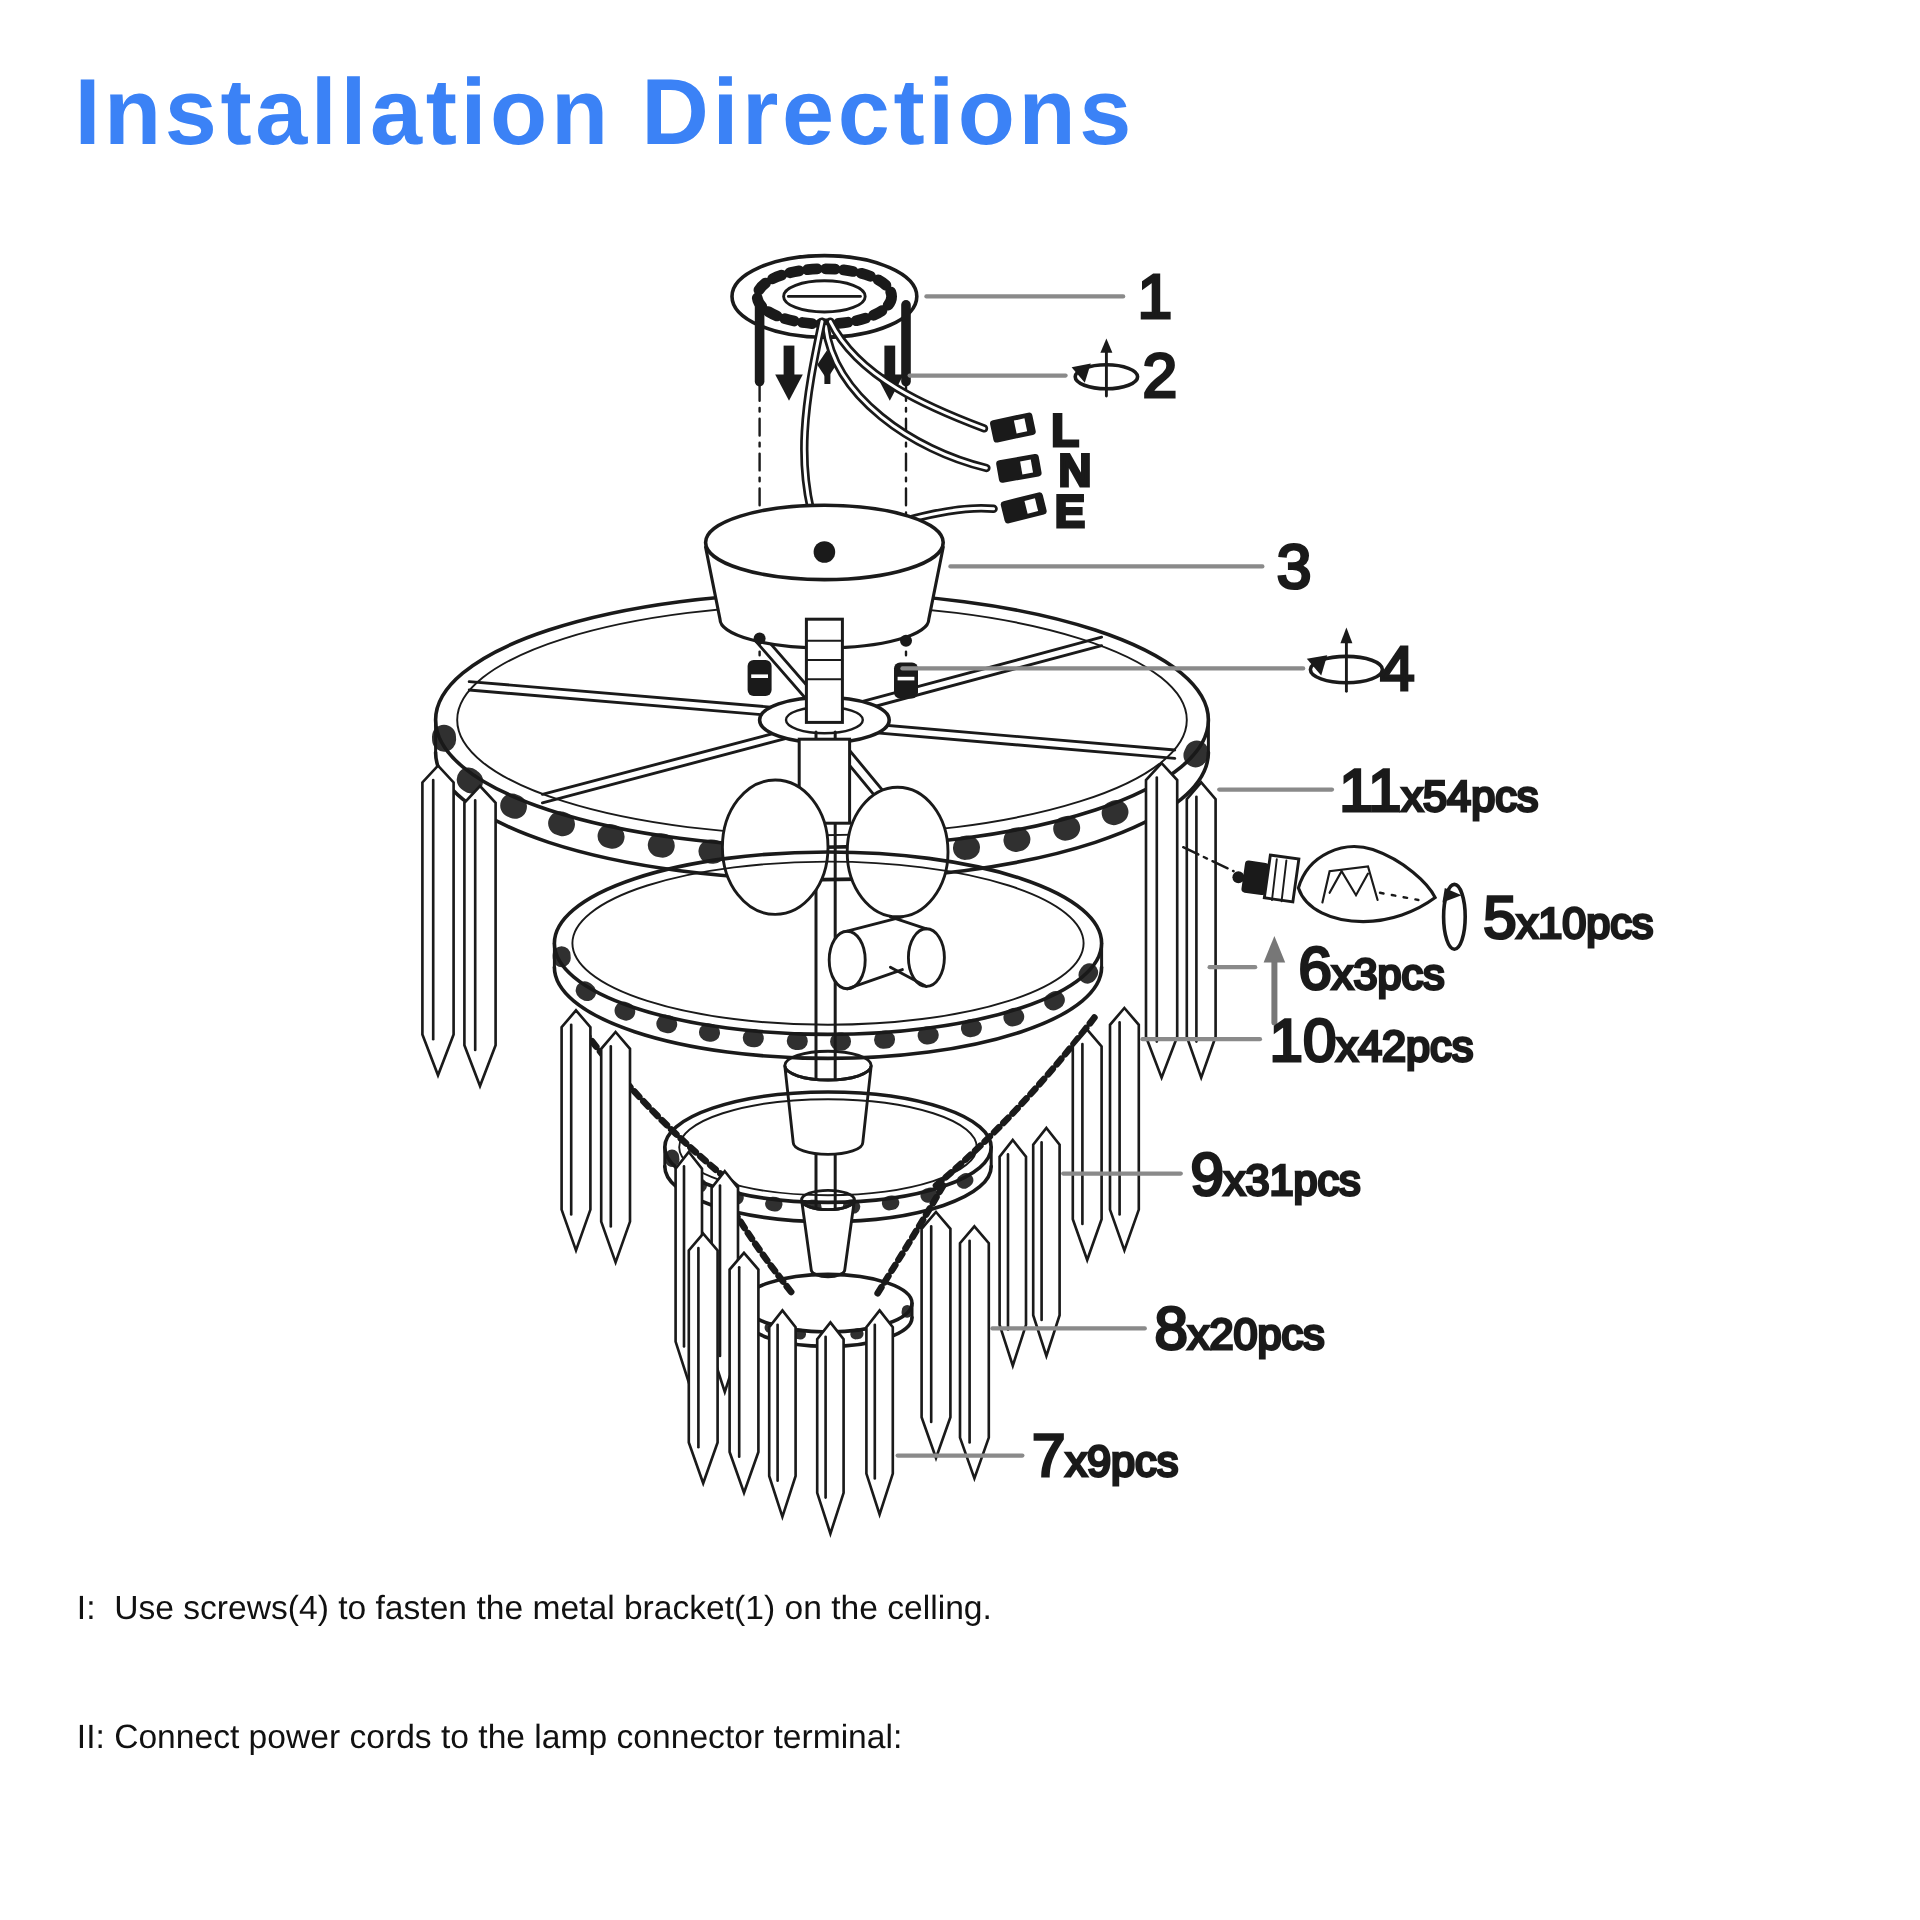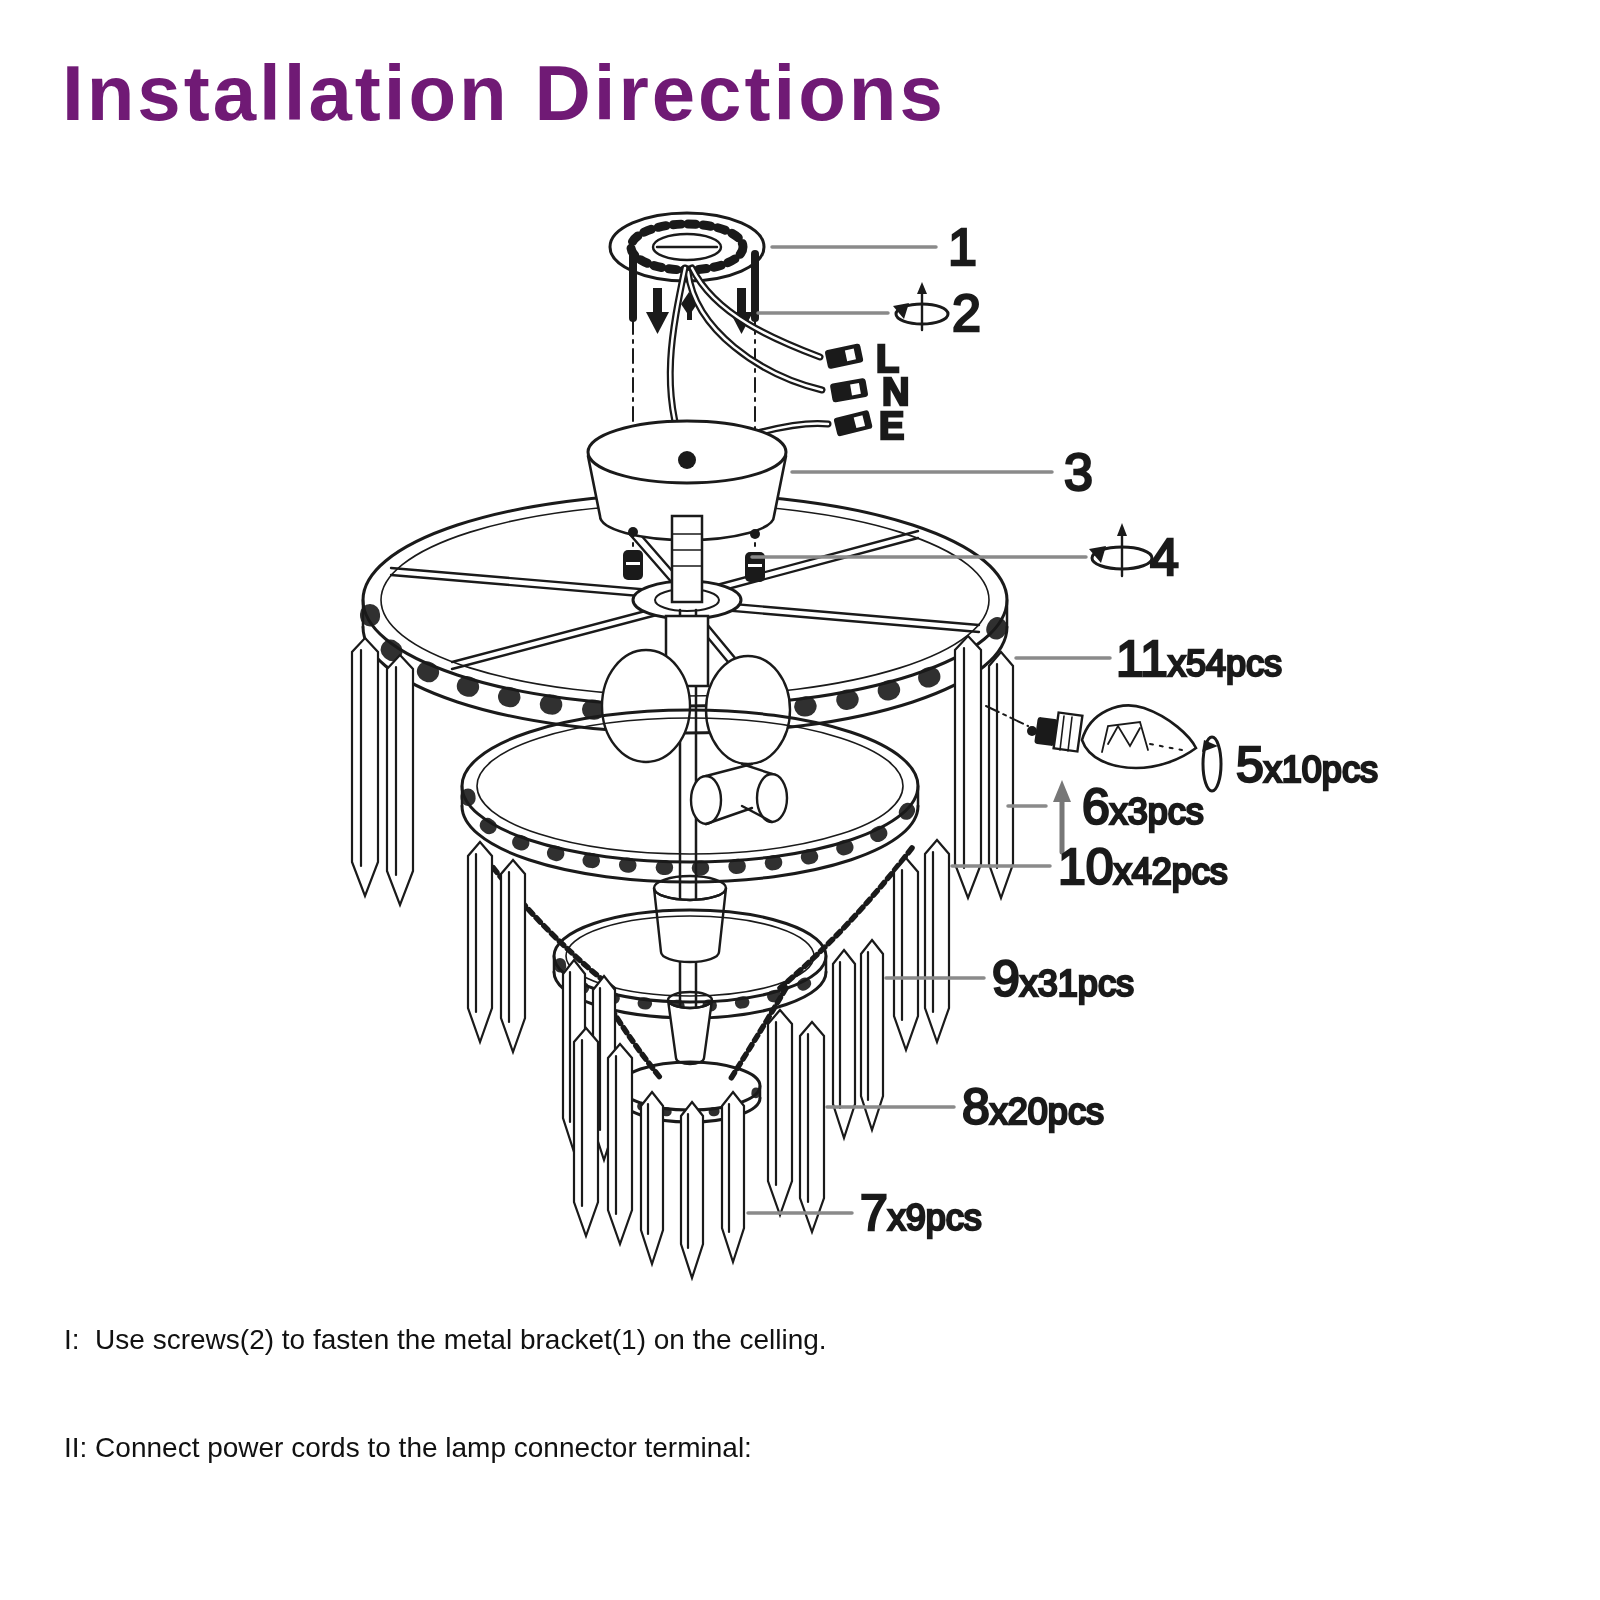--- a/index.html
+++ b/index.html
@@ -1,20 +1,20 @@
 <!DOCTYPE html>
 <html><head>
 <meta charset="utf-8">
 <style>
   html,body{margin:0;padding:0;background:#ffffff;}
   body{width:1600px;height:1600px;position:relative;font-family:"Liberation Sans",sans-serif;color:#111;overflow:hidden;}
   .page-title{
     position:absolute;left:62px;top:48px;
     font-size:78px;font-weight:bold;letter-spacing:3px;
-    color:#701a75;white-space:nowrap;
+    color:#3b82f6;white-space:nowrap;
   }
   .diagram-svg{position:absolute;left:0;top:0;}
   svg text{font-family:"Liberation Sans",sans-serif;fill:#1a1a1a;}
   .callout-num{font-size:52px;}
   .pcs-num{font-size:50px;}
   .pcs-suffix{font-size:36px;}
   .wire-letter{font-size:38px;font-weight:bold;}
   .instructions{
     position:absolute;left:64px;top:1250px;width:1500px;
     font-size:28px;line-height:36px;white-space:pre-wrap;
@@ -283,21 +283,21 @@
   <text x="1116" y="676"><tspan class="pcs-num">11</tspan><tspan class="pcs-suffix">x54pcs</tspan></text>
   <text x="1236" y="782"><tspan class="pcs-num">5</tspan><tspan class="pcs-suffix">x10pcs</tspan></text>
   <text x="1082" y="824"><tspan class="pcs-num">6</tspan><tspan class="pcs-suffix">x3pcs</tspan></text>
   <text x="1058" y="884"><tspan class="pcs-num">10</tspan><tspan class="pcs-suffix">x42pcs</tspan></text>
   <text x="992" y="996"><tspan class="pcs-num">9</tspan><tspan class="pcs-suffix">x31pcs</tspan></text>
   <text x="962" y="1124"><tspan class="pcs-num">8</tspan><tspan class="pcs-suffix">x20pcs</tspan></text>
   <text x="860" y="1230"><tspan class="pcs-num">7</tspan><tspan class="pcs-suffix">x9pcs</tspan></text>
 </svg>
 
 <div class="instructions">
-  <div class="instr-line">I:  Use screws(2) to fasten the metal bracket(1) on the celling.</div>
+  <div class="instr-line">I:  Use screws(4) to fasten the metal bracket(1) on the celling.</div>
   <div class="instr-line">II: Connect power cords to the lamp connector terminal:</div>
   
   
   
   
   
   
 </div>
 
 </body></html>

